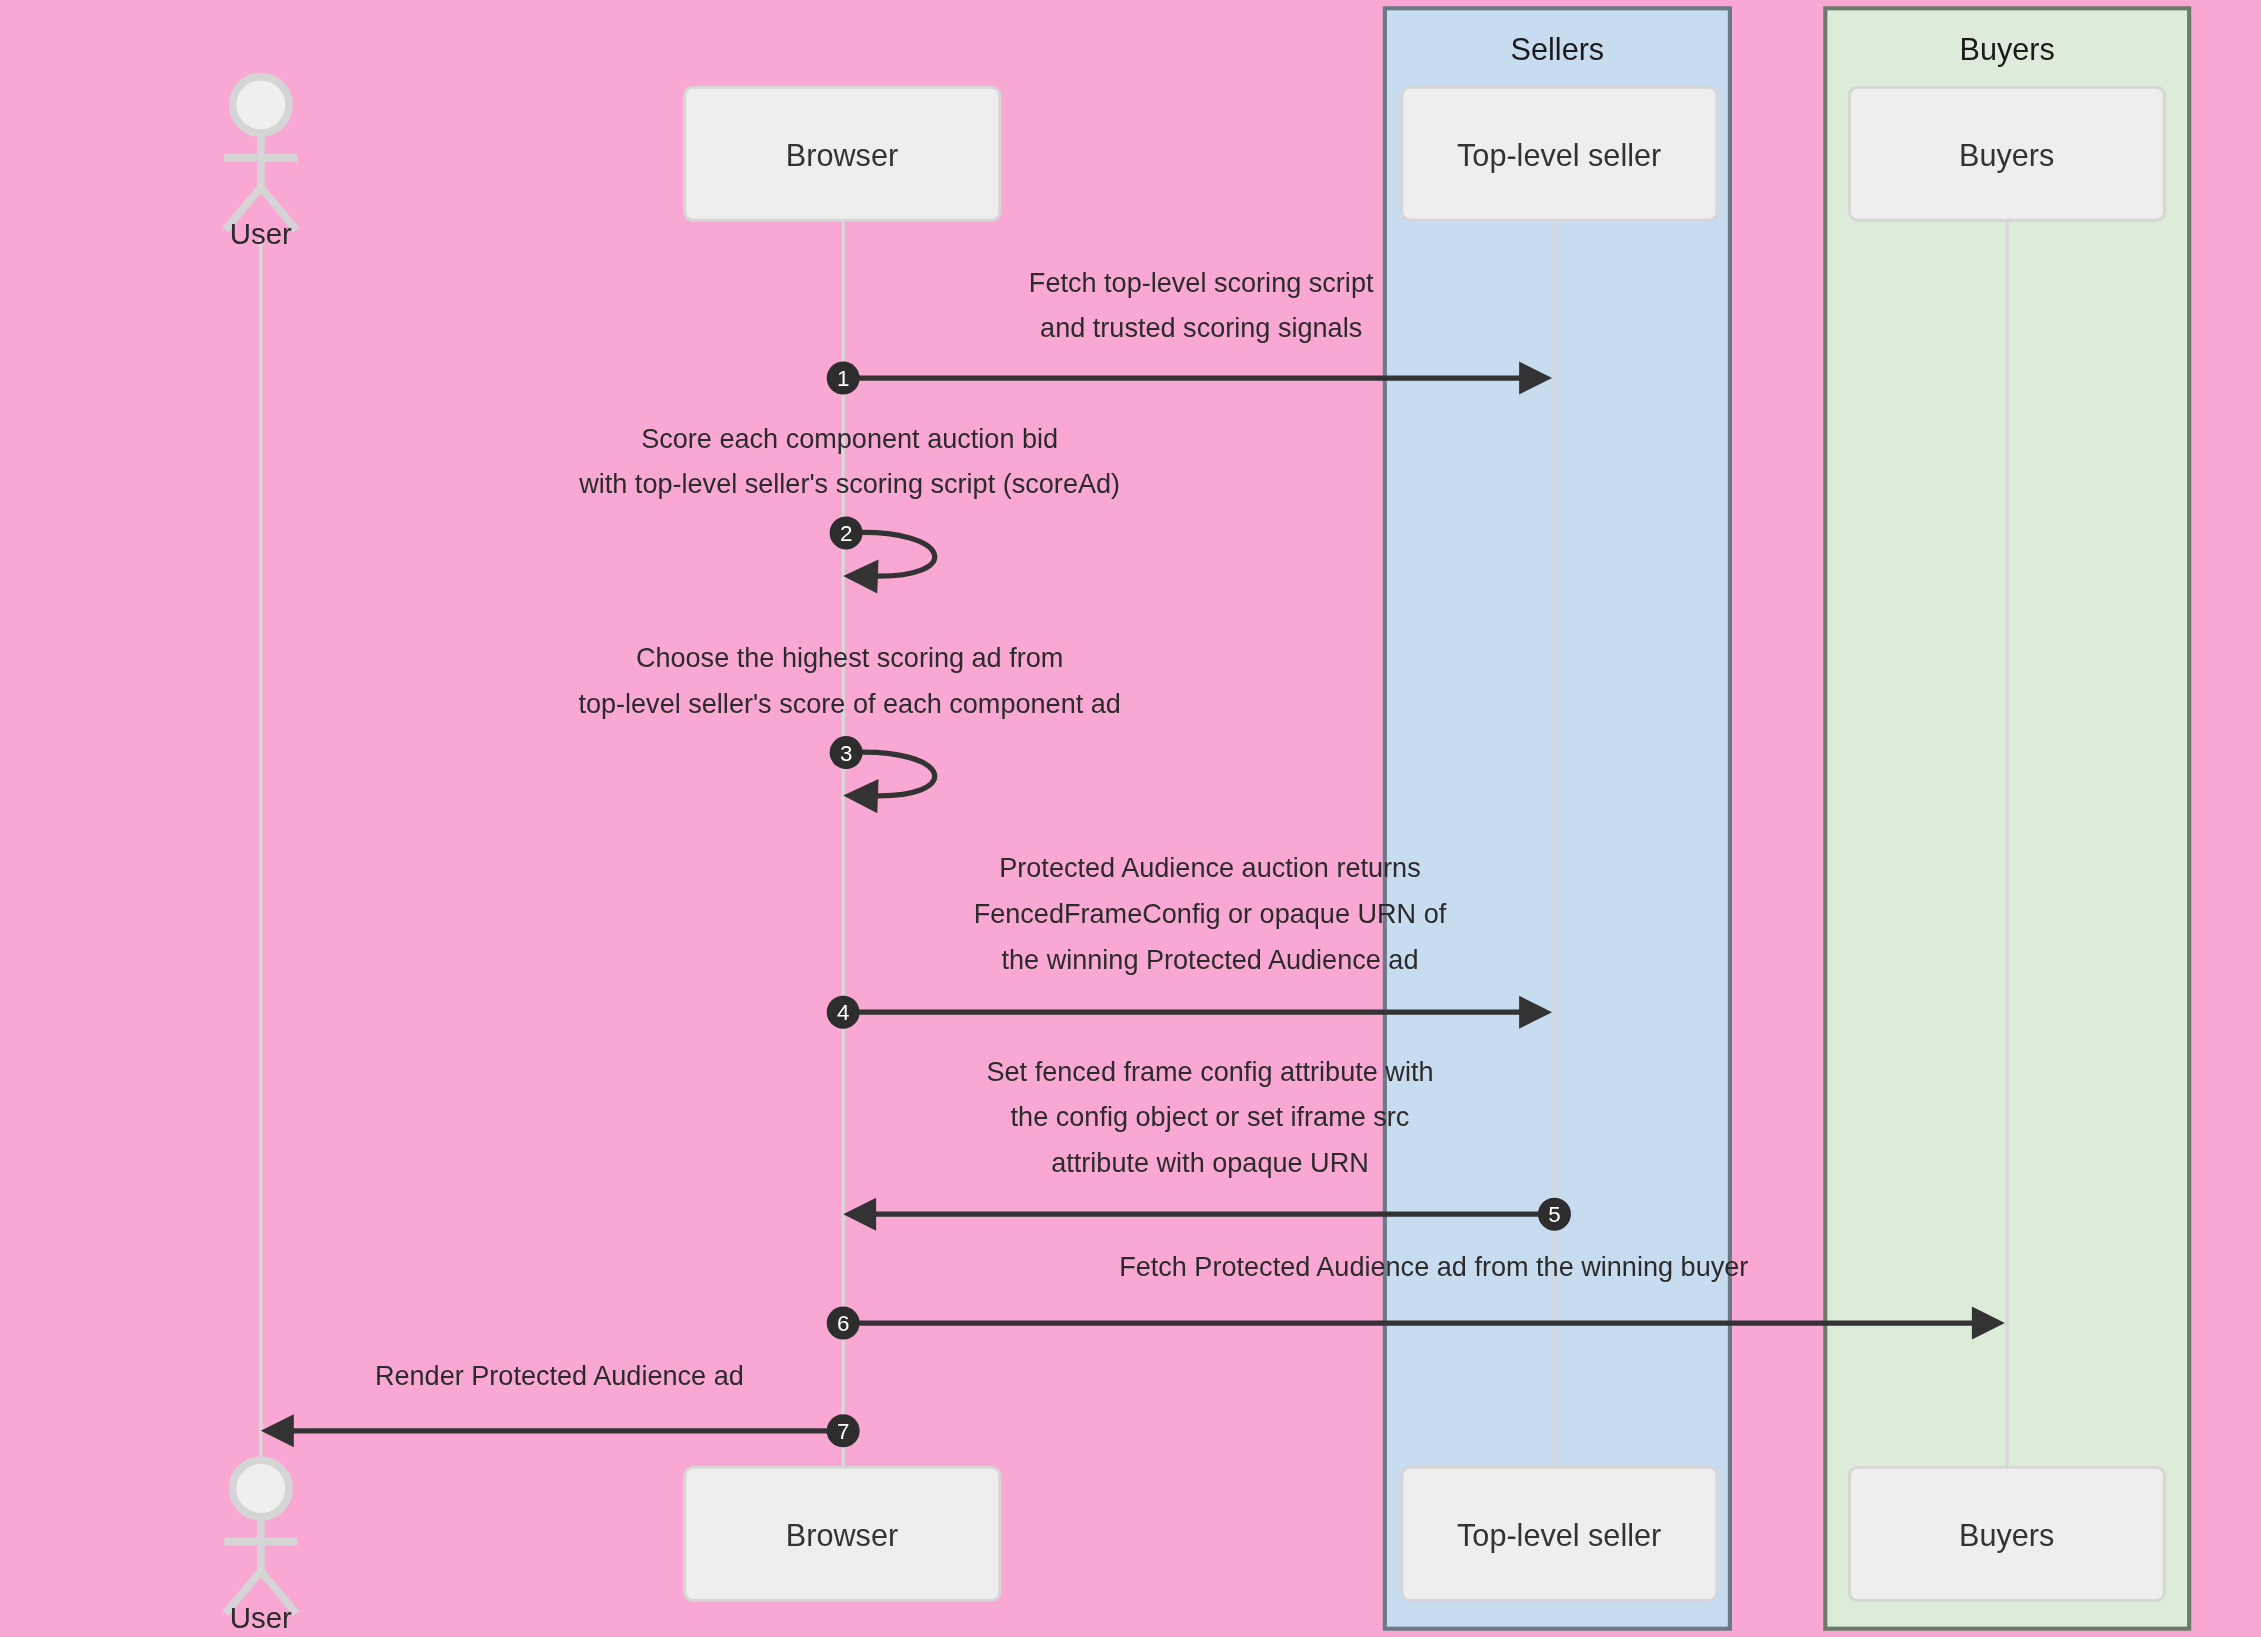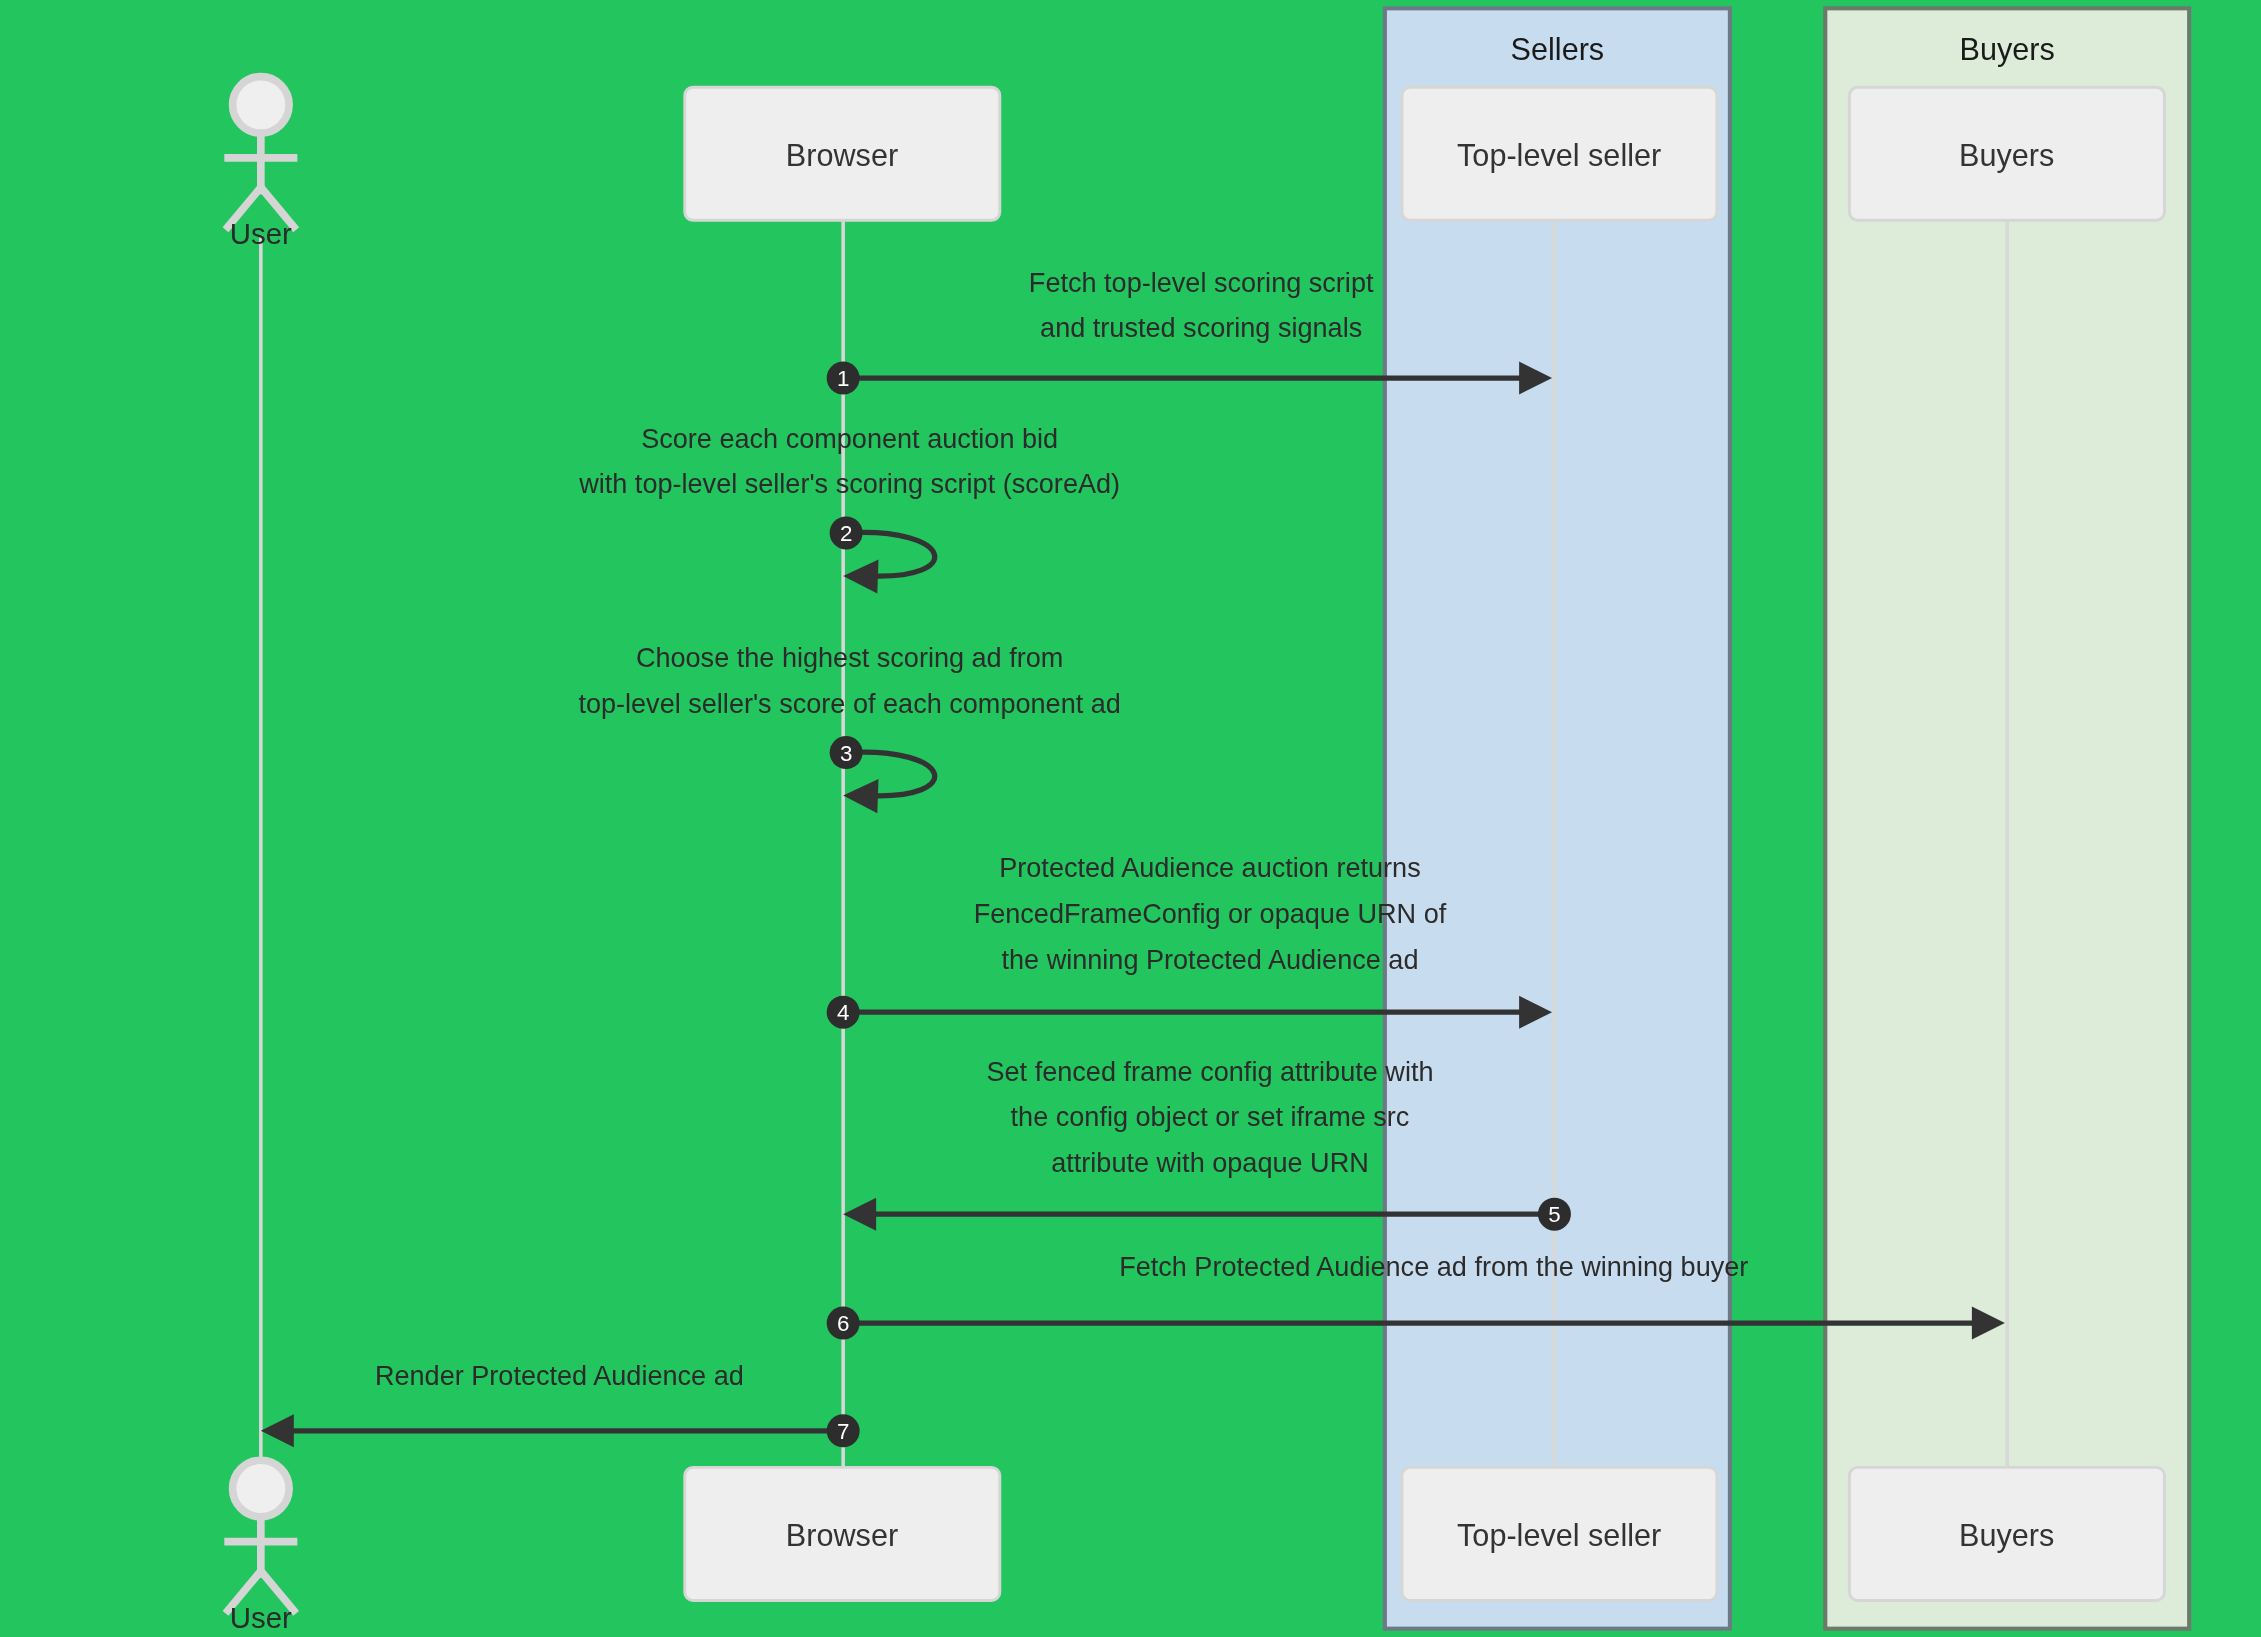--- a/index.html
+++ b/index.html
@@ -7,21 +7,21 @@
     padding: 0;
     background: #ffffff;
   }
   body {
     font-family: "Liberation Sans", "DejaVu Sans", sans-serif;
   }
   #stage {
     position: relative;
     width: 2261px;
     height: 1637px;
-    background: #22c55e;
+    background: #f9a8d4;
     overflow: hidden;
   }
   #canvas {
     position: absolute;
     inset: 0;
     width: 2261px;
     height: 1637px;
   }
   .txt {
     fill: #2b2b2b;

